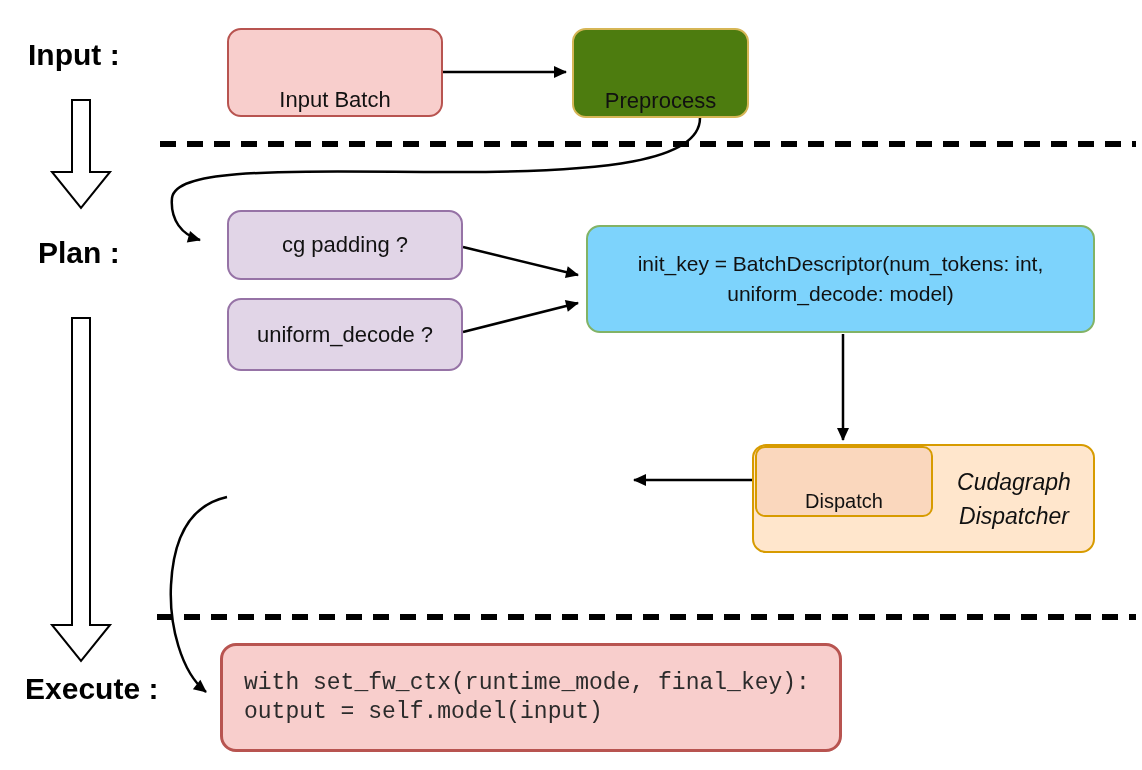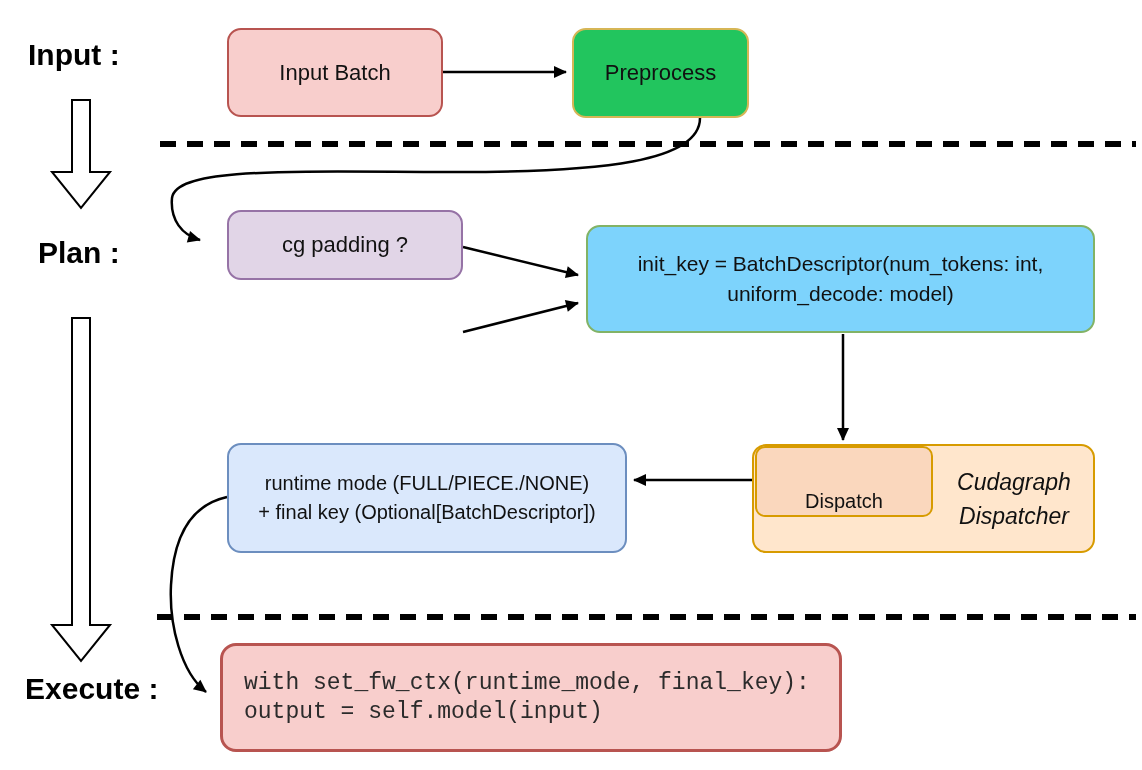--- a/index.html
+++ b/index.html
@@ -7,22 +7,22 @@
     position:relative;width:1142px;height:770px;background:#ffffff;
     font-family:"Liberation Sans","DejaVu Sans",sans-serif;color:#111;overflow:hidden;
   }
   #edges{position:absolute;left:0;top:0;width:1142px;height:770px;pointer-events:none;}
   .section-label{position:absolute;font-size:30px;font-weight:bold;color:#000;white-space:nowrap;}
   .node{
     position:absolute;display:flex;flex-direction:column;align-items:center;justify-content:center;
     border-radius:14px;box-sizing:border-box;text-align:center;line-height:1.35;white-space:nowrap;
   }
   .node div{white-space:nowrap;}
-  .red-node   {background:#f8cecc;border:2px solid #b85450;}
-  .yellow-node{background:#22c55e;border:2px solid #d6b656;}
+  .red-node   {background:#f8cecc;border:2px solid #b85450;justify-content:flex-end;}
+  .yellow-node{background:#4d7c0f;border:2px solid #d6b656;justify-content:flex-end;}
   .purple-node{background:#e1d5e7;border:2px solid #9673a6;}
   .green-node {background:#7dd3fc;border:2px solid #82b366;}
   .blue-node  {background:#dae8fc;border:2px solid #6c8ebf;}
   .orange-outer{background:#ffe6cc;border:2px solid #d79b00;}
   .orange-inner{background:#fad7bd;border:2px solid #d79b00;border-radius:10px;}
   .label-only{background:transparent;border:none;font-style:italic;}
 
   #node-input-batch   {left:227px;top:28px; width:216px;height:89px; font-size:22px;}
   #node-preprocess    {left:572px;top:28px; width:177px;height:90px; font-size:22px;}
   #node-cg-padding    {left:227px;top:210px;width:236px;height:70px; font-size:22px;}
@@ -79,38 +79,37 @@
   </div>
 
   <div class="node yellow-node" id="node-preprocess">
     <div>Preprocess</div>
   </div>
 
   <div class="node purple-node" id="node-cg-padding">
     <div>cg padding ?</div>
   </div>
 
+  <div class="node purple-node" id="node-uniform-decode">
+    <div>uniform_decode ?</div>
+  </div>
 
   <div class="node green-node" id="node-init-key">
     <div>init_key = BatchDescriptor(num_tokens: int,</div>
     <div>uniform_decode: model)</div>
   </div>
 
   <div class="node orange-outer" id="node-cudagraph"></div>
   <div class="node orange-inner" id="node-dispatch">
     <div>Dispatch</div>
   </div>
   <div class="node label-only" id="label-cudagraph">
     <div>Cudagraph</div>
     <div>Dispatcher</div>
   </div>
 
-  <div class="node blue-node" id="node-runtime-mode">
-    <div>runtime mode (FULL/PIECE./NONE)</div>
-    <div>+ final key (Optional[BatchDescriptor])</div>
-  </div>
 
   <div class="node red-node" id="node-execute-code">
     <div class="code-line">with set_fw_ctx(runtime_mode, final_key):</div>
     <div class="code-line">    output = self.model(input)</div>
   </div>
 
 </div>
 
 </body></html>

